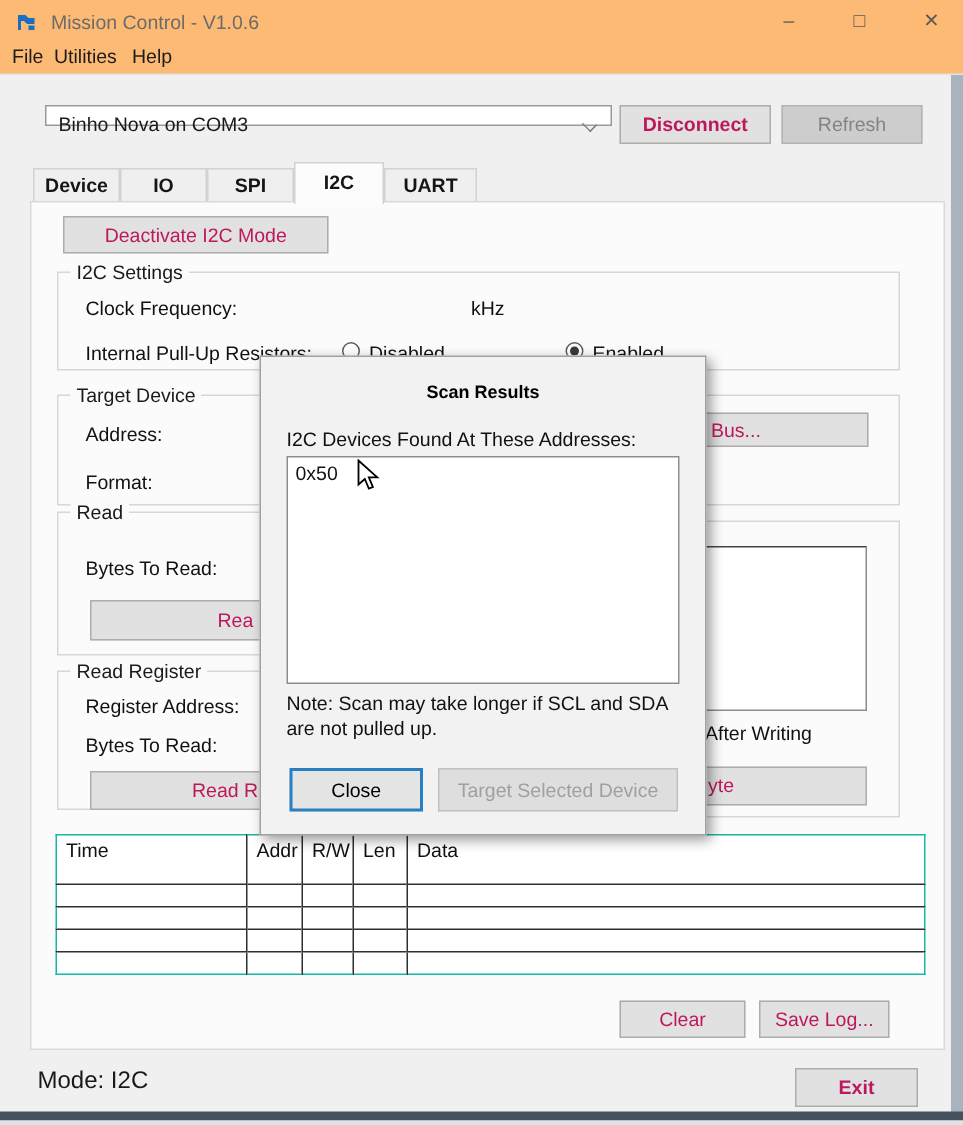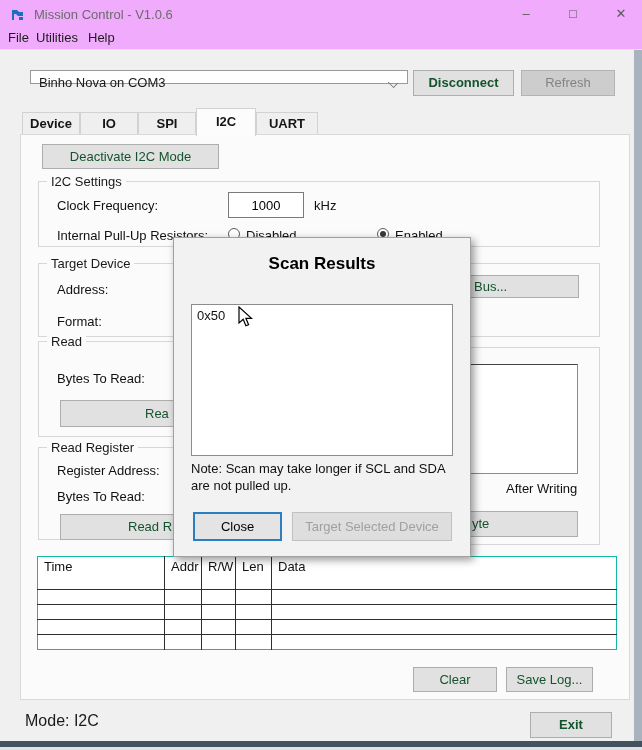--- a/index.html
+++ b/index.html
@@ -1,36 +1,36 @@
 <!DOCTYPE html>
 <html><head>
 <meta charset="utf-8">
 <style>
   * { margin:0; padding:0; box-sizing:border-box; }
   html,body { width:642px; height:750px; }
   body { font-family:"Liberation Sans", sans-serif; font-size:13px; color:#111; }
   #app { position:relative; width:642px; height:750px; background:#f0f0f0; overflow:hidden; }
 
   
-  .titleblock { position:absolute; left:0; top:0; width:642px; height:50px; background:#f0abfc; border-bottom:1px solid #e3e3e3; }
+  .titleblock { position:absolute; left:0; top:0; width:642px; height:50px; background:#fdba74; border-bottom:1px solid #e3e3e3; }
   .app-icon { position:absolute; left:10px; top:7px; width:16px; height:16px; }
   .win-title { position:absolute; left:34px; top:7px; color:#6b6b6b; font-size:13px; }
   .winbtn { position:absolute; top:4px; width:26px; height:20px; text-align:center; line-height:20px; color:#5a5a5a; font-size:13px; }
   .winbtn.min { left:513px; } .winbtn.max { left:560px; } .winbtn.close { left:608px; }
   .menu-item { position:absolute; top:30px; color:#1c1c1c; font-size:13px; }
   .menu-file { left:8px; } .menu-utils { left:36px; } .menu-help { left:88px; }
 
   .edge-right { position:absolute; right:0; top:50px; width:8px; height:692px; background:#a8b3bf; }
   .edge-bottom-dark { position:absolute; left:0; top:741px; width:642px; height:6px; background:#44525f; }
   .edge-bottom-light { position:absolute; left:0; top:747px; width:642px; height:3px; background:#dfe1e3; }
 
   
   .combo { position:absolute; left:30px; top:70px; width:378px; height:14px; background:#fff; border:1px solid #999; line-height:24px; padding-left:8px; color:#1a1a1a; }
   .combo .chev { position:absolute; right:10px; top:8px; width:8px; height:8px; border-right:1.6px solid #7a7a7a; border-bottom:1.6px solid #7a7a7a; transform:rotate(45deg) scale(1,.8); }
-  .btn { position:absolute; background:#e1e1e1; border:1px solid #adadad; color:#14532d; text-align:center; font-size:13px; }
+  .btn { position:absolute; background:#e1e1e1; border:1px solid #adadad; color:#be185d; text-align:center; font-size:13px; }
   .btn-disconnect { left:413px; top:70px; width:101px; height:26px; line-height:24px; font-weight:600; }
   .btn-refresh { left:521px; top:70px; width:94px; height:26px; line-height:24px; background:#cdcdcd; border-color:#b3b3b3; color:#838383; }
 
   
   .tab { position:absolute; top:112px; height:23px; background:#efefef; border:1px solid #d2d2d2; border-bottom:none; text-align:center; line-height:22px; font-weight:600; font-size:13px; color:#151515; }
   .tab-device { left:22px; width:58px; } .tab-io { left:80px; width:58px; }
   .tab-spi { left:138px; width:58px; } .tab-uart { left:256px; width:62px; }
   .tab-active { top:108px; height:28px; background:#fcfcfc; left:196px; width:60px; line-height:26px; z-index:3; }
   .tabpanel { position:absolute; left:20px; top:134px; width:610px; height:566px; background:#fbfbfb; border:1px solid #d9d9d9; z-index:1; }
 
@@ -60,21 +60,21 @@
 
   .btn-clear { left:413px; top:667px; width:84px; height:25px; line-height:23px; z-index:2; }
   .btn-savelog { left:506px; top:667px; width:87px; height:25px; line-height:23px; z-index:2; }
 
   
   .status-mode { position:absolute; left:25px; top:712px; font-size:16px; color:#1a1a1a; }
   .btn-exit { left:530px; top:712px; width:82px; height:26px; line-height:24px; font-weight:600; }
 
   
   .dialog { position:absolute; left:173px; top:237px; width:298px; height:320px; background:#f2f2f2; border:1px solid #a0a0a0; box-shadow:3px 3px 8px rgba(0,0,0,.40); z-index:10; }
-  .dlg-title { position:absolute; left:0; top:16px; width:100%; text-align:center; font-size:17px; font-weight:700; color:#000; }
+  .dlg-title { position:absolute; left:0; top:16px; width:100%; text-align:center; font-size:12px; font-weight:700; color:#000; }
   .dlg-sub { position:absolute; left:17px; top:47px; font-size:13px; color:#111; }
   .dlg-list { position:absolute; left:17px; top:66px; width:262px; height:152px; background:#fff; border:1px solid #8c8c8c; }
   .dlg-item { padding:3px 0 0 5px; font-size:13px; color:#111; }
   .dlg-note { position:absolute; left:17px; top:222px; width:274px; font-size:13px; line-height:17px; color:#111; }
   .dlg-btn { position:absolute; top:274px; height:29px; text-align:center; font-size:13px; }
   .dlg-close { left:19px; width:89px; background:#e4e4e4; border:2px solid #2a7fc1; line-height:25px; color:#000; }
   .dlg-target { left:118px; width:160px; background:#dedede; border:1px solid #c0c0c0; line-height:27px; color:#a0a0a0; }
 
   .cursor { position:absolute; left:238px; top:306px; z-index:20; }
 </style>
@@ -110,21 +110,20 @@
   <div class="tab tab-active">I2C</div>
   <div class="tab tab-uart">UART</div>
   <div class="tabpanel"></div>
 
   <div class="btn btn-deactivate">Deactivate I2C Mode</div>
 
   <div class="group" style="left:38px; top:181px; width:562px; height:66px; z-index:2;">
     <span class="glabel">I2C Settings</span>
   </div>
   <span class="lbl" style="left:57px; top:198px; z-index:2;">Clock Frequency:</span>
-  <input class="clock-input" value="1000" style="">
   <span class="lbl" style="left:314px; top:198px; z-index:2;">kHz</span>
   <span class="lbl" style="left:57px; top:228px; z-index:2;">Internal Pull-Up Resistors:</span>
   <span class="radio" style="left:228px; top:228px;"></span>
   <span class="lbl" style="left:246px; top:228px; z-index:2;">Disabled</span>
   <span class="radio on" style="left:377px; top:228px;"></span>
   <span class="lbl" style="left:395px; top:228px; z-index:2;">Enabled</span>
 
   <div class="group" style="left:38px; top:263px; width:562px; height:74px; z-index:2;">
     <span class="glabel">Target Device</span>
   </div>
@@ -140,21 +139,21 @@
 
   <div class="group" style="left:38px; top:447px; width:330px; height:93px; z-index:2;">
     <span class="glabel">Read Register</span>
   </div>
   <span class="lbl" style="left:57px; top:463px; z-index:2;">Register Address:</span>
   <span class="lbl" style="left:57px; top:489px; z-index:2;">Bytes To Read:</span>
   <div class="btn frag-btn" style="left:60px; top:514px; width:286px; height:26px; line-height:24px; padding-left:67px; z-index:2;">Read R</div>
 
   <div class="group" style="left:388px; top:347px; width:212px; height:198px; z-index:2;"></div>
   <div class="abs" style="left:400px; top:364px; width:178px; height:110px; background:#fff; border:1px solid #8c8c8c; border-top:1px solid #444; z-index:2;"></div>
-  <span class="lbl" style="left:470px; top:481px; z-index:2;padding-left:36px;">After Writing</span>
+  <span class="lbl" style="left:470px; top:481px; z-index:2;">After Writing</span>
   <div class="btn frag-btn" style="left:388px; top:511px; width:190px; height:26px; line-height:24px; padding-left:83px; z-index:2;">yte</div>
 
   <table class="logtable">
     <colgroup>
         <col style="width:127px">
         <col style="width:37px">
         <col style="width:34px">
         <col style="width:36px">
         <col>
       </colgroup>
@@ -204,20 +203,21 @@
 
   <span class="status-mode">Mode: I2C</span>
   <div class="btn btn-exit">Exit</div>
 
   <div class="edge-right"></div>
   <div class="edge-bottom-dark"></div>
   <div class="edge-bottom-light"></div>
 
   <div class="dialog">
     <div class="dlg-title">Scan Results</div>
+    <div class="dlg-sub">I2C Devices Found At These Addresses:</div>
     <div class="dlg-list">
       <div class="dlg-item">0x50</div>
     </div>
     <div class="dlg-note">Note: Scan may take longer if SCL and SDA are not pulled up.</div>
     <div class="dlg-btn dlg-close">Close</div>
     <div class="dlg-btn dlg-target">Target Selected Device</div>
   </div>
 
   <svg class="cursor" width="16" height="22" viewBox="0 0 16 22">
     <polygon points="1,1 1,17 5.2,13.3 7.9,19.8 10.6,18.7 7.9,12.3 13.5,12.3" fill="#ffffff" stroke="#000000" stroke-width="1.2"></polygon>

